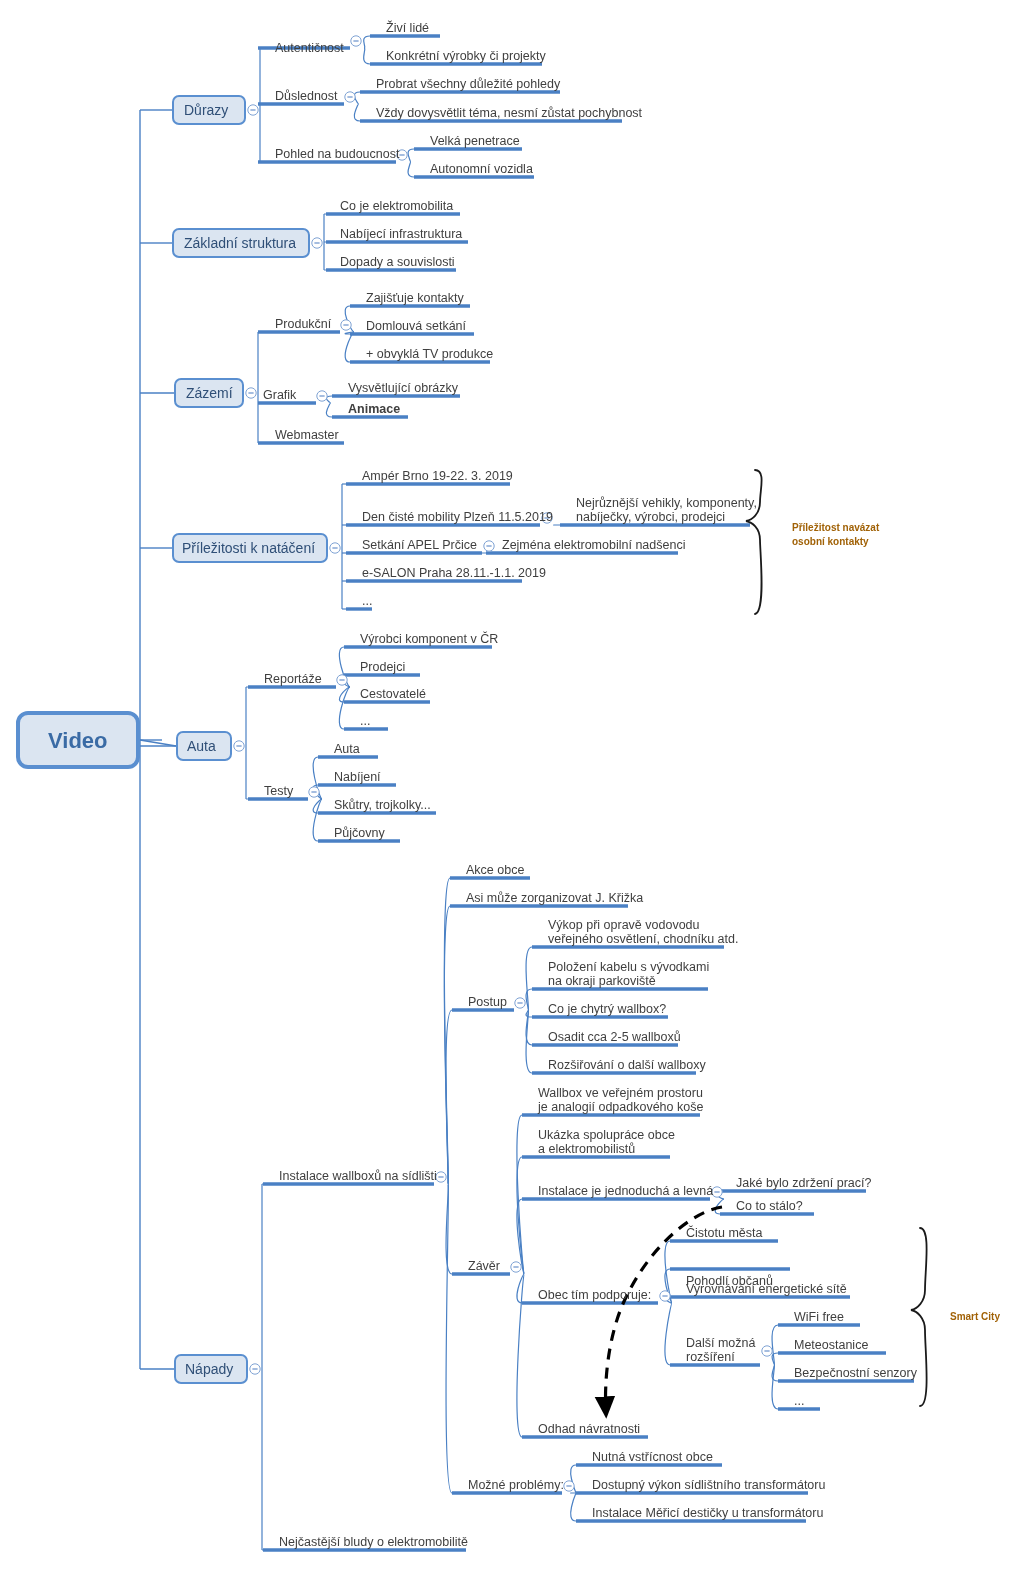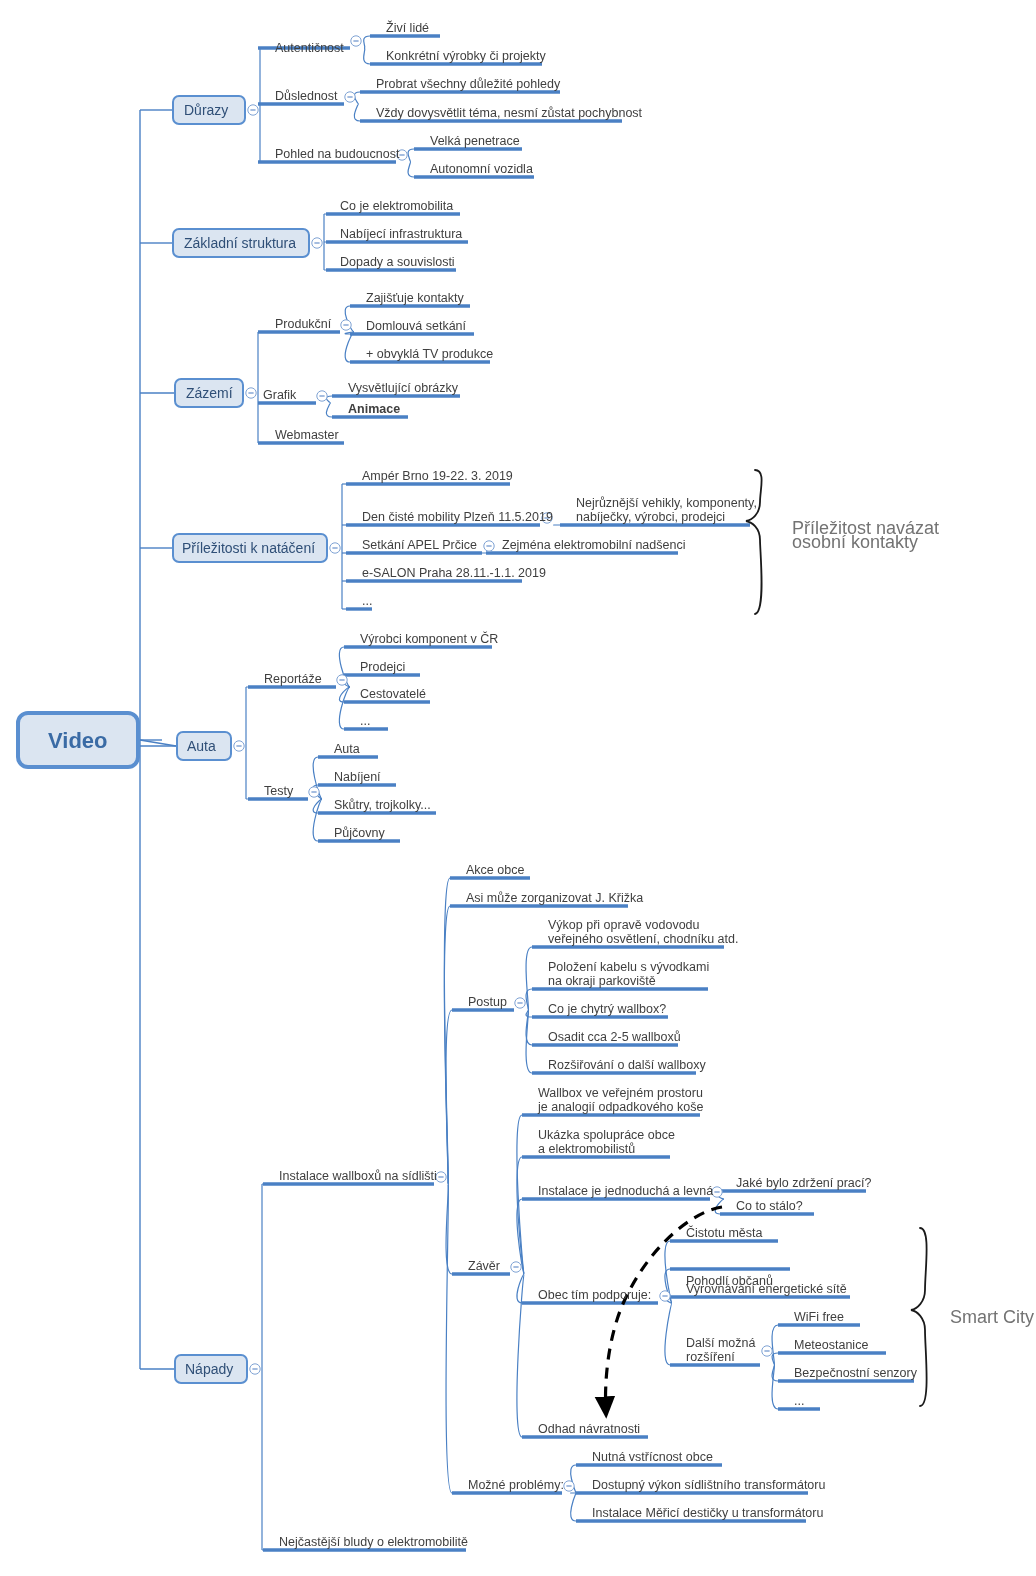--- a/index.html
+++ b/index.html
@@ -6,21 +6,21 @@
   body{font-family:"Liberation Sans","DejaVu Sans",sans-serif;}
   #mindmap-root{position:relative;width:1036px;height:1576px;background:#fff;overflow:hidden;}
   #mm-svg{position:absolute;left:0;top:0;width:1036px;height:1576px;}
   .mm-label{position:absolute;font-family:"Liberation Sans","DejaVu Sans",sans-serif;color:#3f3f3f;
             font-size:12.5px;line-height:14px;white-space:pre;}
   .mm-label.lvl1{font-size:14px;color:#2f4f77;}
   .mm-root-label{position:absolute;font-size:22px;font-weight:bold;color:#3a6ba5;
             font-family:"Liberation Sans","DejaVu Sans",sans-serif;white-space:pre;}
   .mm-box{position:absolute;background:#dbe5f1;border:2px solid #5a8fd0;border-radius:7px;box-sizing:border-box;}
   .mm-box.root{border-width:4px;border-radius:12px;}
-  .mm-callout{position:absolute;font-size:18px;line-height:14px;color:#737373;white-space:pre;}
+  .mm-callout{position:absolute;font-size:10px;line-height:14px;color:#a16207;white-space:pre;font-weight:bold;}
 </style>
 </head>
 <body>
 
 <div id="mindmap-root">
   <svg id="mm-svg" viewBox="0 0 1036 1576" xmlns="http://www.w3.org/2000/svg">
     <defs>
       <marker id="arrowhead" markerWidth="7" markerHeight="7" refX="5.5" refY="3.2" orient="auto" markerUnits="strokeWidth">
         <path d="M0,0 L7,3.2 L0,6.4 Z" fill="#000000"></path>
       </marker>

